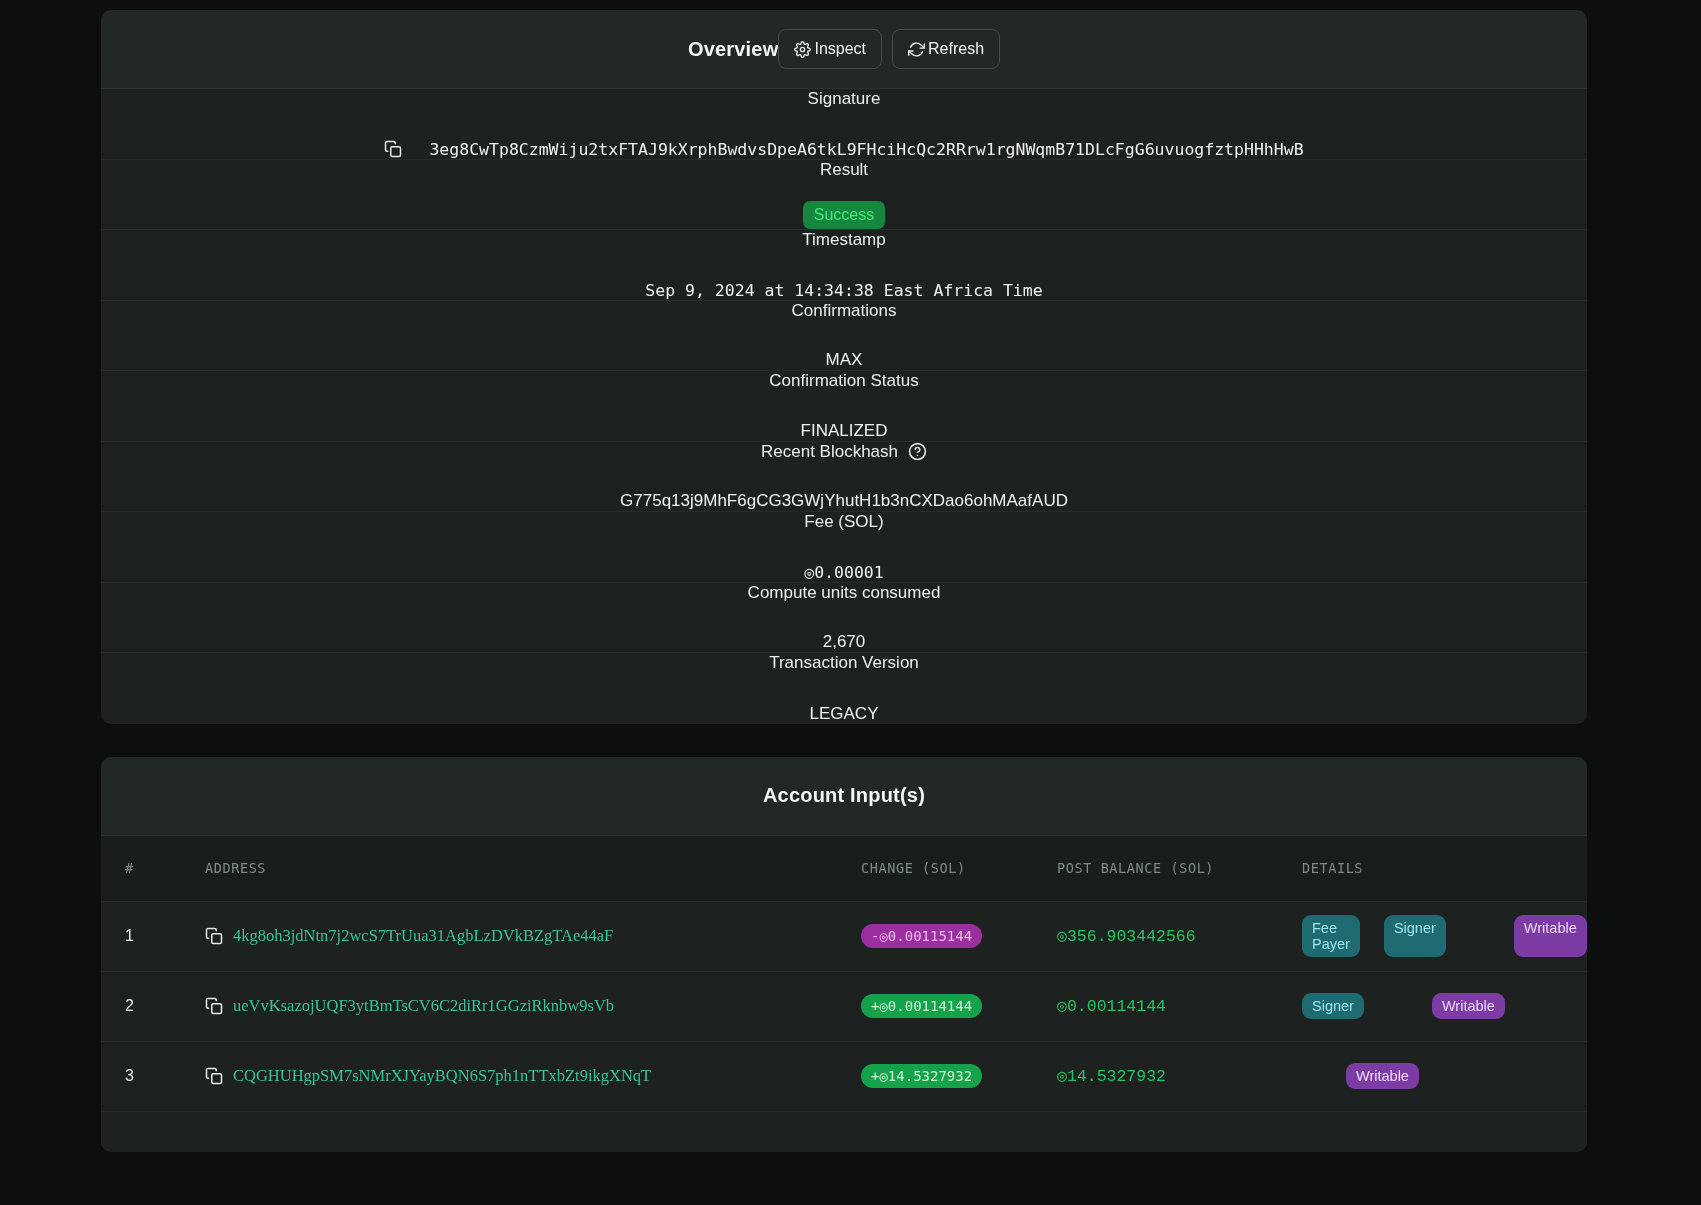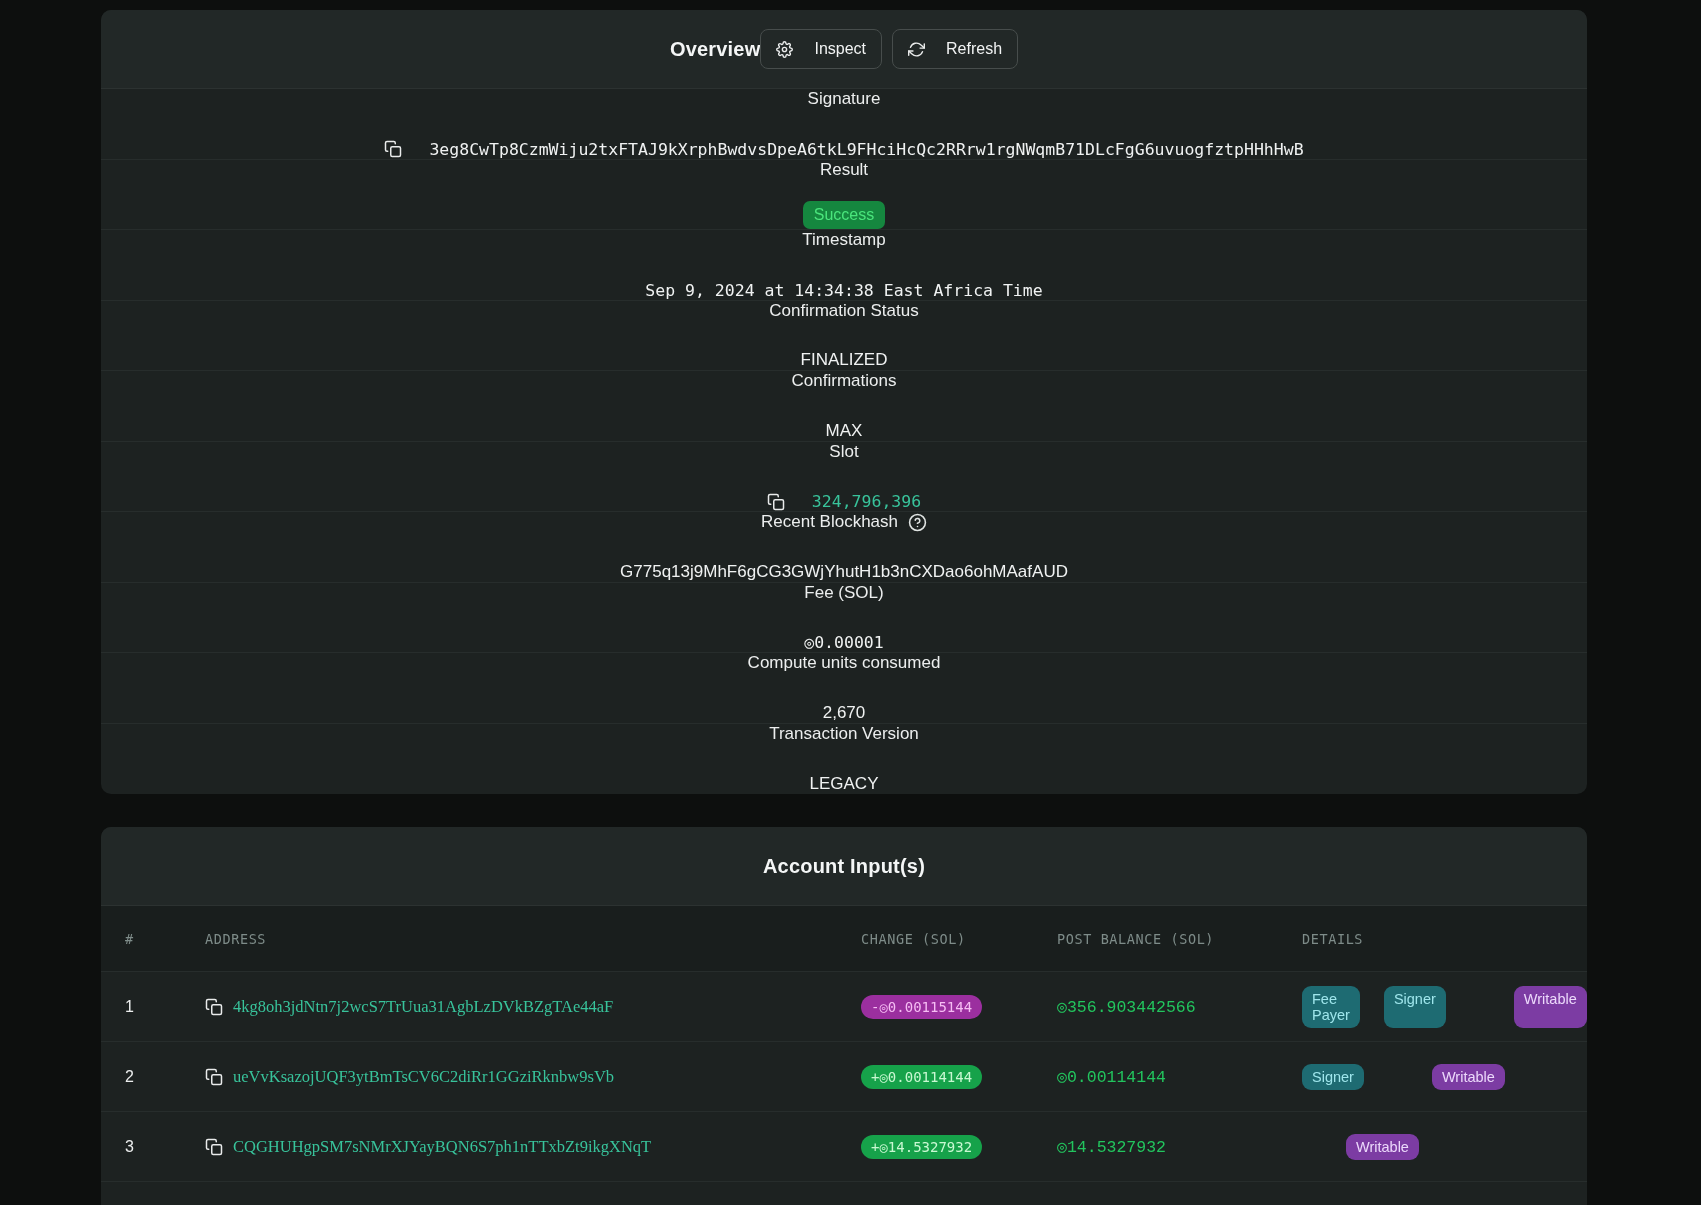--- a/index.html
+++ b/index.html
@@ -23,21 +23,21 @@
     height:79px;
     display:flex;
     align-items:center;
     justify-content:center;
     padding:0 24px;
     border-bottom:1px solid #2c3231;
   }
   .card-title { font-size:20px; font-weight:600; color:#f4f6f6; letter-spacing:0.2px; }
   .header-actions { display:flex; gap:10px; }
   .btn {
-    display:flex; align-items:center; gap:21px;
+    display:flex; align-items:center; gap:3px;
     height:40px; padding:0 15px;
     background:#222827;
     border:1px solid #474d4c;
     border-radius:8px;
     color:#f2f4f4;
     font-size:16px;
     font-family:"Liberation Sans", sans-serif;
     cursor:pointer;
   }
   .btn svg { display:block; }
@@ -151,45 +151,33 @@
     </div>
 
     <div class="o-row">
       <span class="o-label">Timestamp</span>
       <div class="o-value">
         <span class="mono">Sep 9, 2024 at 14:34:38 East Africa Time</span>
       </div>
     </div>
 
     <div class="o-row">
+      <span class="o-label">Confirmations</span>
+      <div class="o-value">
+        <span class="sans-val">MAX</span>
+      </div>
+    </div>
+
+    <div class="o-row">
       <span class="o-label">Confirmation Status</span>
       <div class="o-value">
         <span class="sans-val">FINALIZED</span>
       </div>
     </div>
 
-    <div class="o-row">
-      <span class="o-label">Confirmations</span>
-      <div class="o-value">
-        <span class="sans-val">MAX</span>
-      </div>
-    </div>
-
-    <div class="o-row">
-      <span class="o-label">Slot</span>
-      <div class="o-value">
-        <button class="icon-btn">
-          <svg width="18" height="18" viewBox="0 0 24 24" fill="none" stroke="#e9ebeb" stroke-width="2" stroke-linecap="round" stroke-linejoin="round">
-              <rect x="9" y="9" width="13" height="13" rx="2"></rect>
-              <path d="M5 15H4a2 2 0 0 1-2-2V4a2 2 0 0 1 2-2h9a2 2 0 0 1 2 2v1"></path>
-            </svg>
-        </button>
-        <a class="mono teal">324,796,396</a>
-      </div>
-    </div>
 
     <div class="o-row">
       <span class="o-label">
         <span>Recent Blockhash</span>
         <span class="help">
           <svg width="19" height="19" viewBox="0 0 24 24" fill="none" stroke="#dfe3e2" stroke-width="2" stroke-linecap="round" stroke-linejoin="round">
               <circle cx="12" cy="12" r="10"></circle>
               <path d="M9.09 9a3 3 0 0 1 5.83 1c0 2-3 3-3 3"></path>
               <line x1="12" y1="17" x2="12.01" y2="17"></line>
             </svg>

